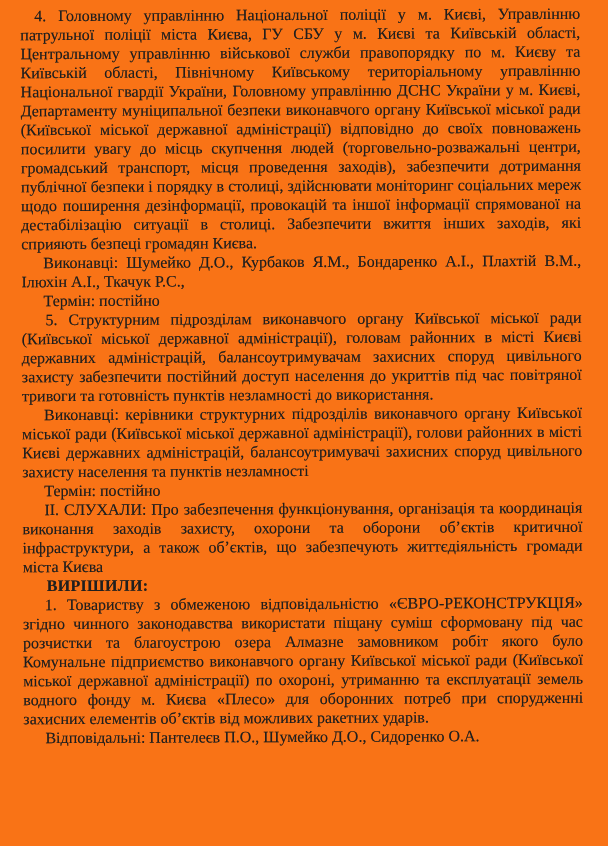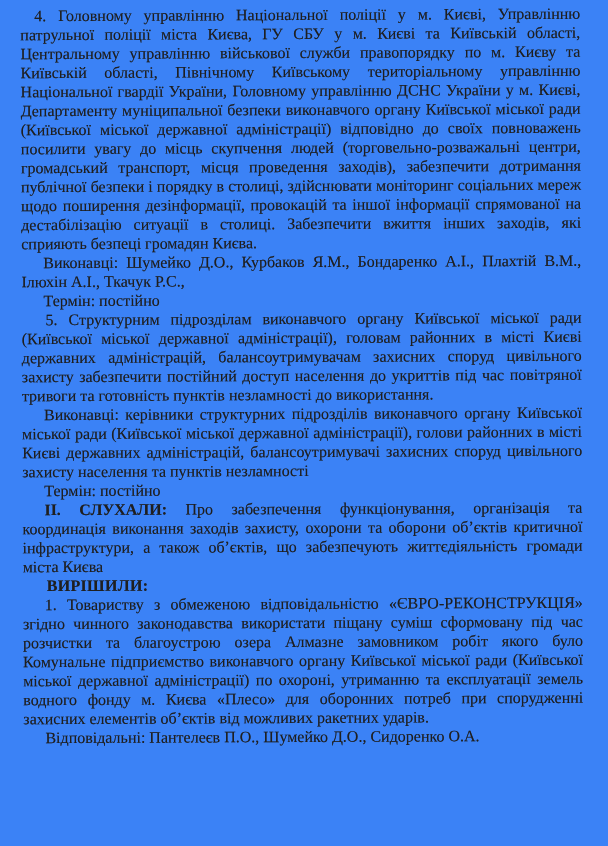--- a/index.html
+++ b/index.html
@@ -5,21 +5,21 @@
   html, body {
     margin: 0;
     padding: 0;
     background: #ffffff;
   }
   .page {
     position: relative;
     box-sizing: border-box;
     width: 608px;
     height: 846px;
-    background: #3b82f6;
+    background: #f97316;
     overflow: hidden;
   }
   .scan-body {
     box-sizing: border-box;
     width: 608px;
     height: 846px;
     padding: 5px 26px 0 22px;
     font-family: "Liberation Serif", "DejaVu Serif", serif;
     font-size: 16px;
     line-height: 19px;
@@ -32,21 +32,21 @@
   }
   .scan-body p { margin: 0; }
 
   .p4        { text-indent: 14px; }
   .exec-1    { margin-top: 10px; text-indent: 22px; }
   .term-1    { text-indent: 22px; }
   .p5        { margin-top: 16px; text-indent: 24px; }
   .exec-2    { margin-top: 7px;  text-indent: 22px; }
   .term-2    { text-indent: 22px; }
   .heard     { margin-top: 23px; text-indent: 22px; }
-  .heard b   { font-weight: bold; }
+  .heard b   { font-weight: normal; }
   .resolved  { margin-top: 17px; text-indent: 24px; font-weight: bold; text-align: left; letter-spacing: 0.3px; }
   .p1        { margin-top: 3px;  text-indent: 22px; }
   .resp      { margin-top: 19px; text-indent: 22px; text-align: left; }
 </style>
 </head>
 <body>
 
 <div class="page">
   <div class="scan-body">
 

